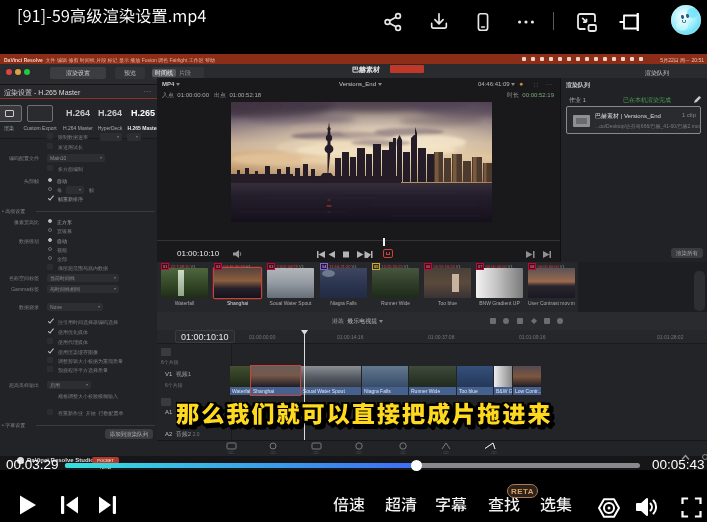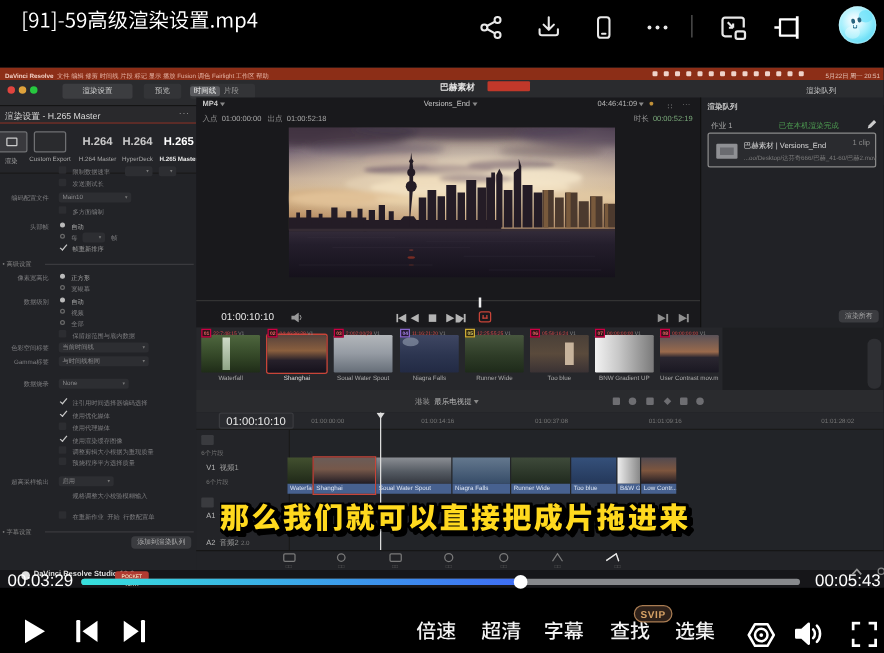--- a/index.html
+++ b/index.html
@@ -615,21 +615,21 @@
   </svg>
   <svg class="abs" style="left:435px;top:497px" width="34" height="20" viewBox="0 0 34 20">
     <path d="M7.2 7.7V8.6H1.1V10.1H7.2V13C7.2 13.2 7.1 13.3 6.8 13.3C6.5 13.3 5.4 13.3 4.4 13.3C4.6 13.7 4.9 14.4 5 14.8C6.3 14.8 7.3 14.8 7.9 14.6C8.6 14.3 8.8 13.9 8.8 13.1V10.1H14.9V8.6H8.8V8.2C10.2 7.4 11.5 6.3 12.5 5.3L11.5 4.5L11.1 4.6H3.7V6H9.6C8.9 6.7 8 7.3 7.2 7.7ZM6.6 0.3C6.9 0.7 7.2 1.2 7.4 1.6H1.2V5.1H2.7V3H13.2V5.1H14.8V1.6H9.2C8.9 1.1 8.6 0.4 8.1 -0.1Z M20 5.8H28V6.7H20ZM20 4H28V4.9H20ZM23.2 9.6V10.5H20.7C21.1 10.2 21.4 9.9 21.7 9.6ZM24.7 9.6H26.4C26.7 9.9 27 10.2 27.4 10.5H24.7ZM18.6 3.1V7.6H21.4C21.3 7.9 21.1 8.1 20.9 8.4H16.8V9.6H19.8C18.9 10.3 17.8 10.9 16.4 11.4C16.7 11.6 17.1 12.2 17.3 12.5C18 12.2 18.7 11.9 19.3 11.5V14.3H20.8V11.7H23.2V14.8H24.7V11.7H27.4V13C27.4 13.1 27.3 13.2 27.2 13.2C27 13.2 26.4 13.2 25.8 13.2C26 13.5 26.1 13.9 26.2 14.3C27.2 14.3 27.8 14.3 28.3 14.1C28.7 13.9 28.8 13.6 28.8 13V11.6C29.4 11.9 30 12.2 30.7 12.4C30.9 12 31.3 11.5 31.6 11.2C30.3 10.9 29 10.3 28 9.6H31.2V8.4H22.6C22.8 8.1 22.9 7.9 23.1 7.6H29.6V3.1ZM25.9 -0V0.9H22.1V-0H20.6V0.9H17V2.1H20.6V2.8H22.1V2.1H25.9V2.8H27.4V2.1H31V0.9H27.4V-0Z" fill="#f2f2f2"></path>
   </svg>
   <svg class="abs" style="left:488px;top:497px" width="34" height="20" viewBox="0 0 34 20">
     <path d="M4.9 10H10.9V11.1H4.9ZM4.9 7.9H10.9V9H4.9ZM3.4 6.9V12.1H12.5V6.9ZM1.1 13V14.4H15V13ZM7.2 -0V1.9H0.9V3.2H5.7C4.3 4.6 2.4 5.9 0.5 6.5C0.8 6.8 1.2 7.3 1.5 7.7C3.6 6.9 5.8 5.3 7.2 3.5V6.4H8.7V3.5C10.2 5.2 12.4 6.8 14.5 7.6C14.7 7.2 15.2 6.6 15.5 6.3C13.6 5.7 11.6 4.6 10.2 3.2H15.1V1.9H8.7V-0Z M26.8 1C27.5 1.8 28.5 2.8 28.9 3.4L30.1 2.6C29.7 1.9 28.7 1 27.9 0.3ZM18.8 -0V3.1H16.7V4.6H18.8V7.7C18 8 17.2 8.2 16.5 8.3L16.9 9.8L18.8 9.2V13.1C18.8 13.3 18.8 13.3 18.5 13.4C18.3 13.4 17.6 13.4 16.9 13.3C17.1 13.7 17.3 14.3 17.4 14.7C18.5 14.7 19.2 14.7 19.7 14.4C20.2 14.2 20.3 13.8 20.3 13.1V8.8L22.4 8.2L22.2 6.8L20.3 7.3V4.6H22.2V3.1H20.3V-0ZM29.2 5.9C28.7 7.1 27.9 8.3 27 9.3C26.7 8.2 26.5 6.9 26.3 5.5L31.2 4.9L31 3.5L26.1 4C26 2.8 26 1.5 25.9 0.1H24.4C24.4 1.5 24.5 2.9 24.6 4.2L22.4 4.4L22.5 5.9L24.8 5.6C25 7.5 25.3 9.2 25.8 10.6C24.6 11.7 23.2 12.6 21.8 13.1C22.2 13.4 22.7 13.9 23 14.3C24.2 13.8 25.3 13 26.3 12.1C27.1 13.7 28.2 14.6 29.6 14.7C30.4 14.8 31.2 14 31.6 11.3C31.3 11.1 30.6 10.7 30.3 10.4C30.2 12.2 29.9 13 29.5 13C28.7 12.9 28.1 12.1 27.6 10.9C28.7 9.6 29.7 8.2 30.4 6.7Z" fill="#f2f2f2"></path>
   </svg>
   <svg class="abs" style="left:540px;top:497px" width="34" height="20" viewBox="0 0 34 20">
     <path d="M0.8 1.3C1.8 2.1 2.8 3.2 3.3 4L4.5 3.1C4 2.3 2.9 1.2 2 0.5ZM7 0.5C6.6 1.9 5.9 3.3 5.1 4.2C5.4 4.4 6 4.8 6.3 5C6.7 4.6 7 4 7.4 3.4H9.6V5.5H5.1V6.9H7.9C7.6 8.7 7 10.1 4.7 11C5 11.2 5.5 11.8 5.6 12.2C8.3 11.1 9.1 9.3 9.4 6.9H10.8V10.2C10.8 11.6 11.1 12.1 12.4 12.1C12.7 12.1 13.6 12.1 13.8 12.1C14.9 12.1 15.3 11.5 15.5 9.5C15 9.4 14.4 9.1 14.1 8.9C14.1 10.4 14 10.7 13.7 10.7C13.5 10.7 12.8 10.7 12.7 10.7C12.3 10.7 12.3 10.6 12.3 10.2V6.9H15.3V5.5H11.1V3.4H14.6V2.1H11.1V0.1H9.6V2.1H8C8.1 1.7 8.3 1.2 8.4 0.8ZM4.2 6.1H0.8V7.5H2.7V12.1C2 12.4 1.3 13 0.6 13.6L1.6 14.9C2.5 13.9 3.4 13.1 4 13.1C4.4 13.1 4.8 13.5 5.5 13.9C6.5 14.5 7.8 14.7 9.7 14.7C11.3 14.7 13.9 14.6 15.1 14.5C15.1 14.1 15.3 13.4 15.5 13C13.9 13.1 11.5 13.3 9.7 13.3C8.1 13.3 6.7 13.2 5.7 12.6C5 12.2 4.6 11.8 4.2 11.7Z M23.2 8.9V9.9H16.8V11.1H21.9C20.4 12.1 18.3 13 16.4 13.5C16.7 13.8 17.1 14.3 17.3 14.7C19.3 14.1 21.6 13 23.2 11.7V14.8H24.7V11.7C26.3 12.9 28.6 14 30.6 14.6C30.8 14.2 31.2 13.7 31.5 13.4C29.7 12.9 27.6 12.1 26.1 11.1H31.2V9.9H24.7V8.9ZM23.8 4.7V5.6H20.2V4.7ZM23.5 0.3C23.7 0.7 23.9 1.2 24.1 1.6H20.9C21.2 1.2 21.5 0.7 21.7 0.3L20.2 -0C19.5 1.4 18.2 3.1 16.4 4.4C16.8 4.6 17.2 5.1 17.5 5.4C17.9 5.1 18.3 4.7 18.7 4.3V9.2H20.2V8.8H30.8V7.6H25.2V6.7H29.6V5.6H25.2V4.7H29.6V3.7H25.2V2.8H30.3V1.6H25.7C25.5 1.1 25.1 0.4 24.8 -0.1ZM23.8 3.7H20.2V2.8H23.8ZM23.8 6.7V7.6H20.2V6.7Z" fill="#f2f2f2"></path>
   </svg>
-  <div class="abs" style="left:507px;top:484px;width:31px;height:14px;border:1px solid #a97c52;border-radius:7px;background:#2e211a;color:#d8a366;font-size:8px;font-weight:bold;text-align:center;line-height:13px;letter-spacing:0.5px">SVIP</div>
+  <div class="abs" style="left:507px;top:484px;width:31px;height:14px;border:1px solid #a97c52;border-radius:7px;background:#2e211a;color:#d8a366;font-size:8px;font-weight:bold;text-align:center;line-height:13px;letter-spacing:0.5px">RETA</div>
   <div class="abs" style="left:596px;top:496px;width:26px;height:24px">
     <svg viewBox="0 0 26 24" fill="none" stroke="#fff" stroke-width="2" stroke-linejoin="round">
       <path d="M23 12l-5 8.66H8L3 12 8 3.34h10z"></path>
       <circle cx="13" cy="12" r="5"></circle>
       <circle cx="13" cy="12" r="1.5" fill="#fff" stroke="none"></circle>
     </svg>
   </div>
   <div class="abs" style="left:634px;top:495px;width:26px;height:24px">
     <svg viewBox="0 0 26 24" fill="none" stroke="#fff" stroke-width="2" stroke-linejoin="round" stroke-linecap="round">
       <path d="M3 9v6h4.5L13 20V4L7.5 9z" fill="#fff"></path>

